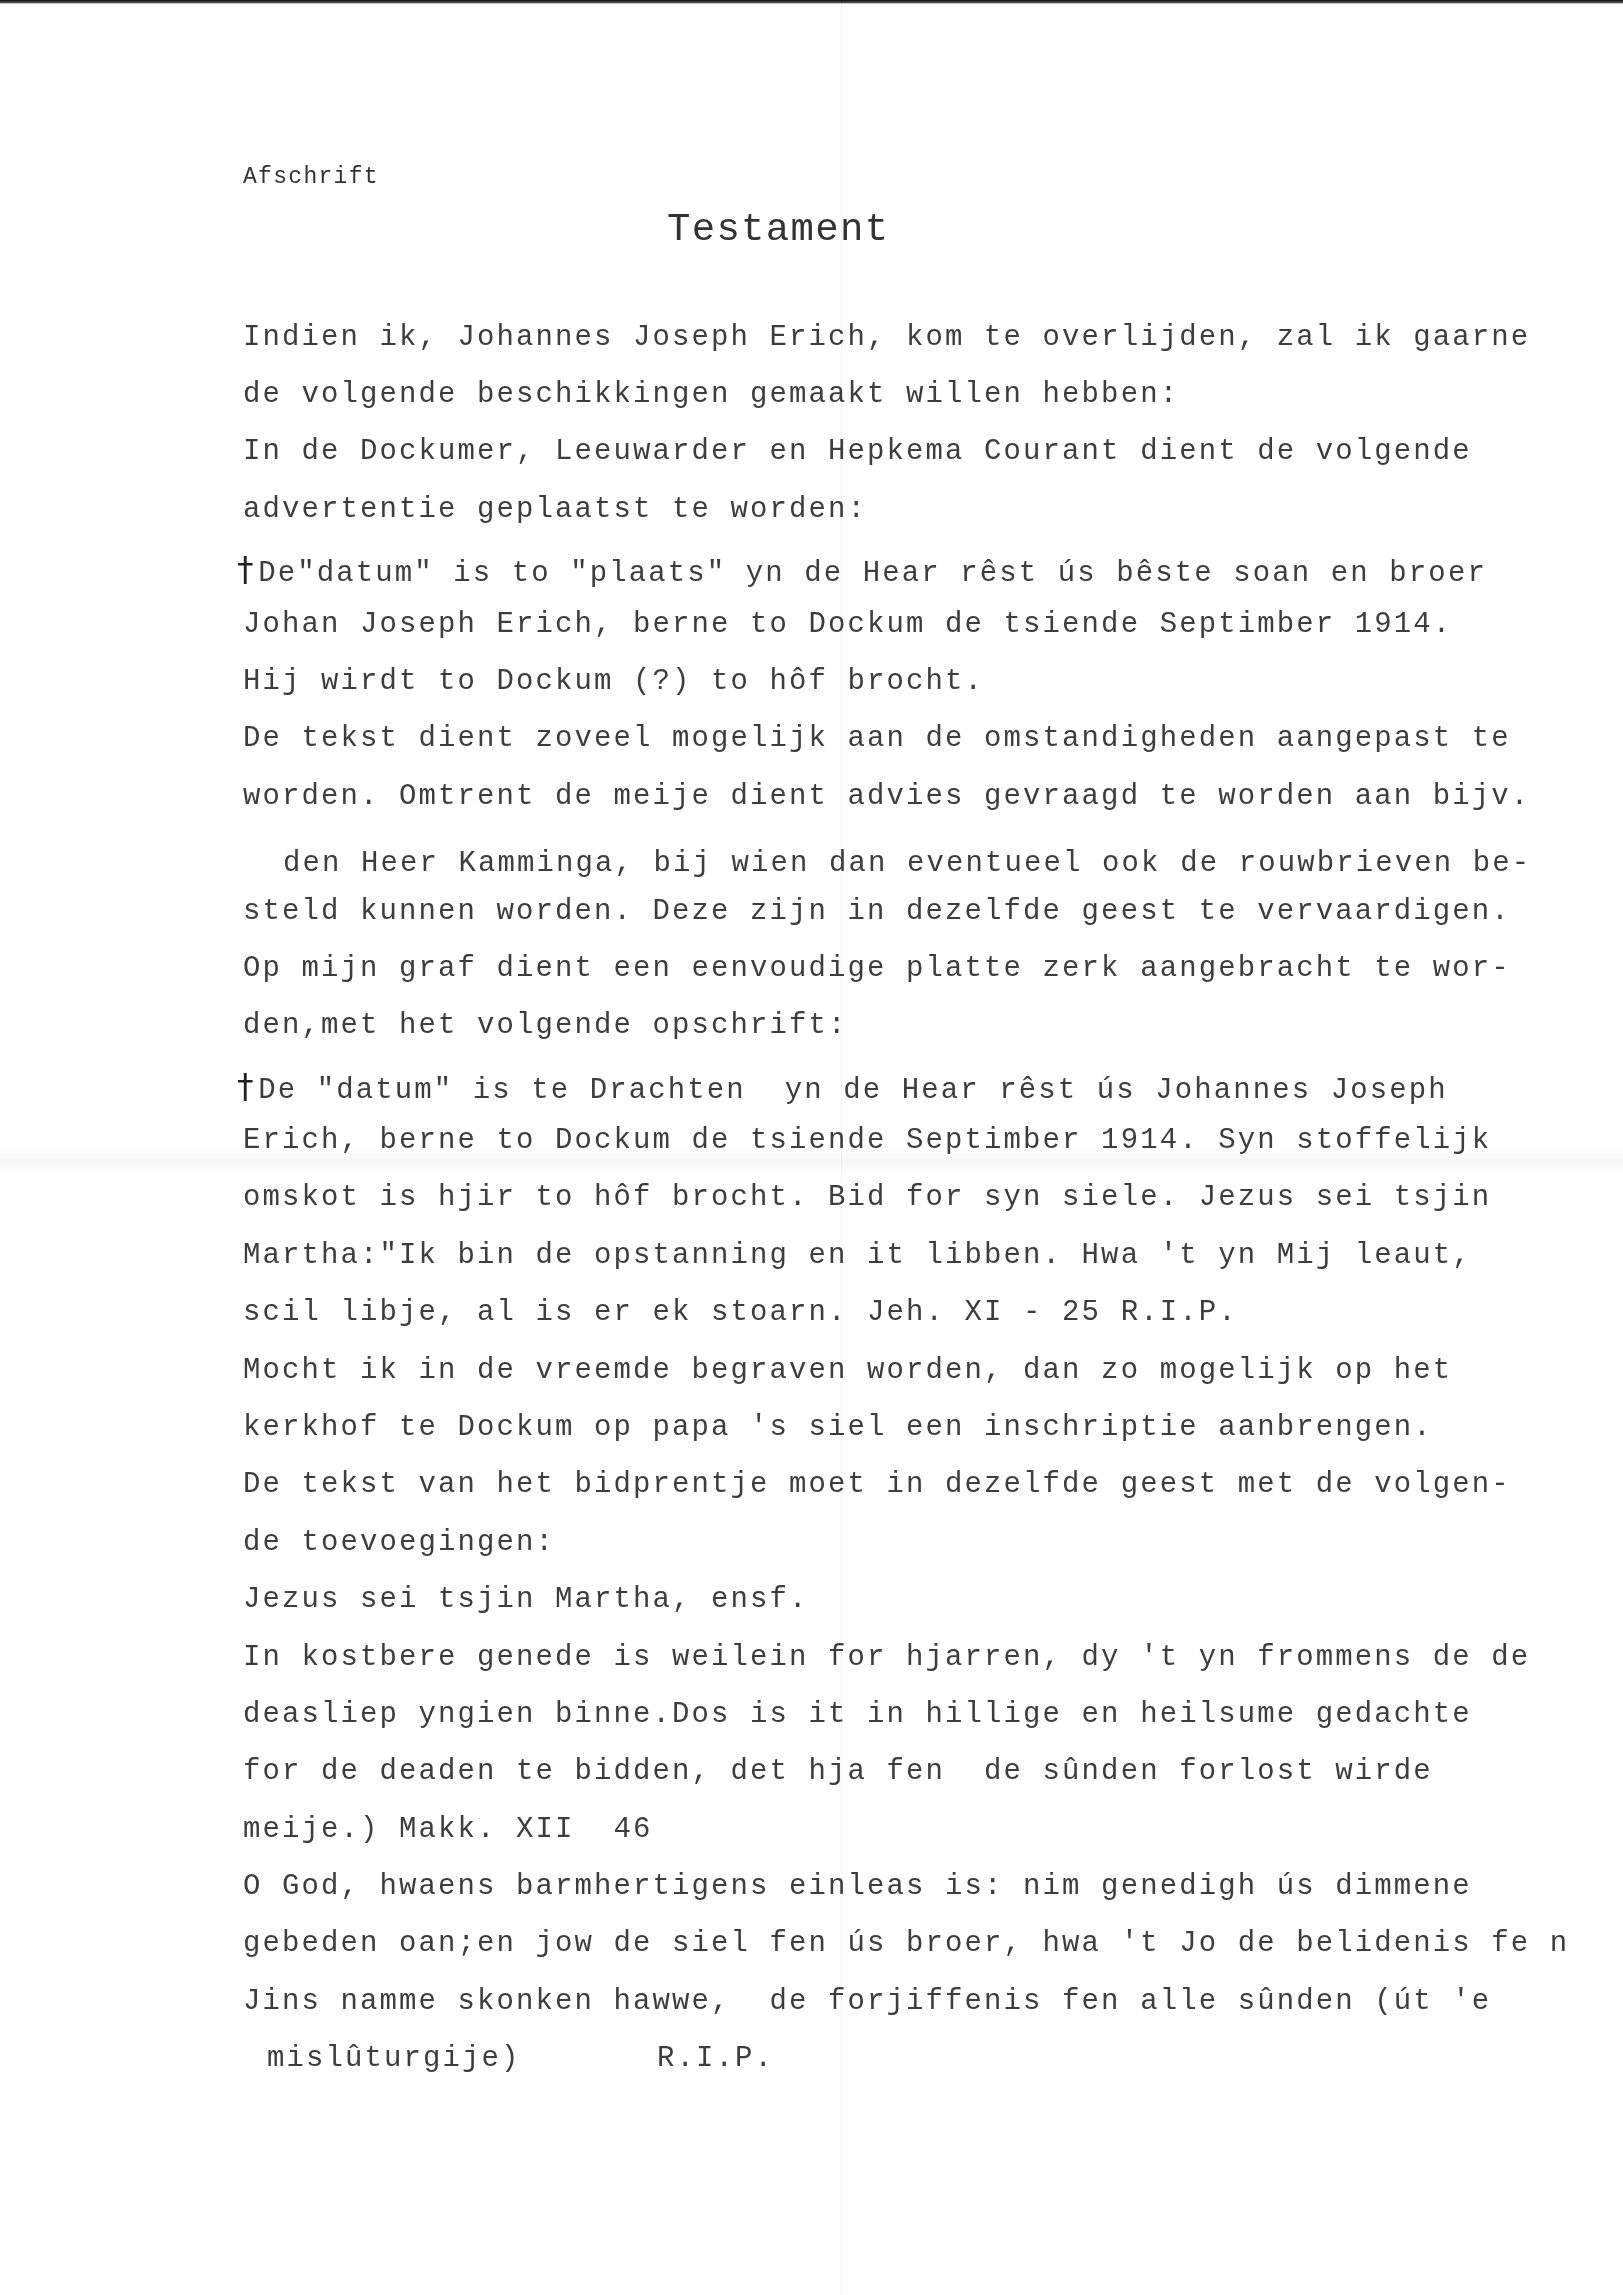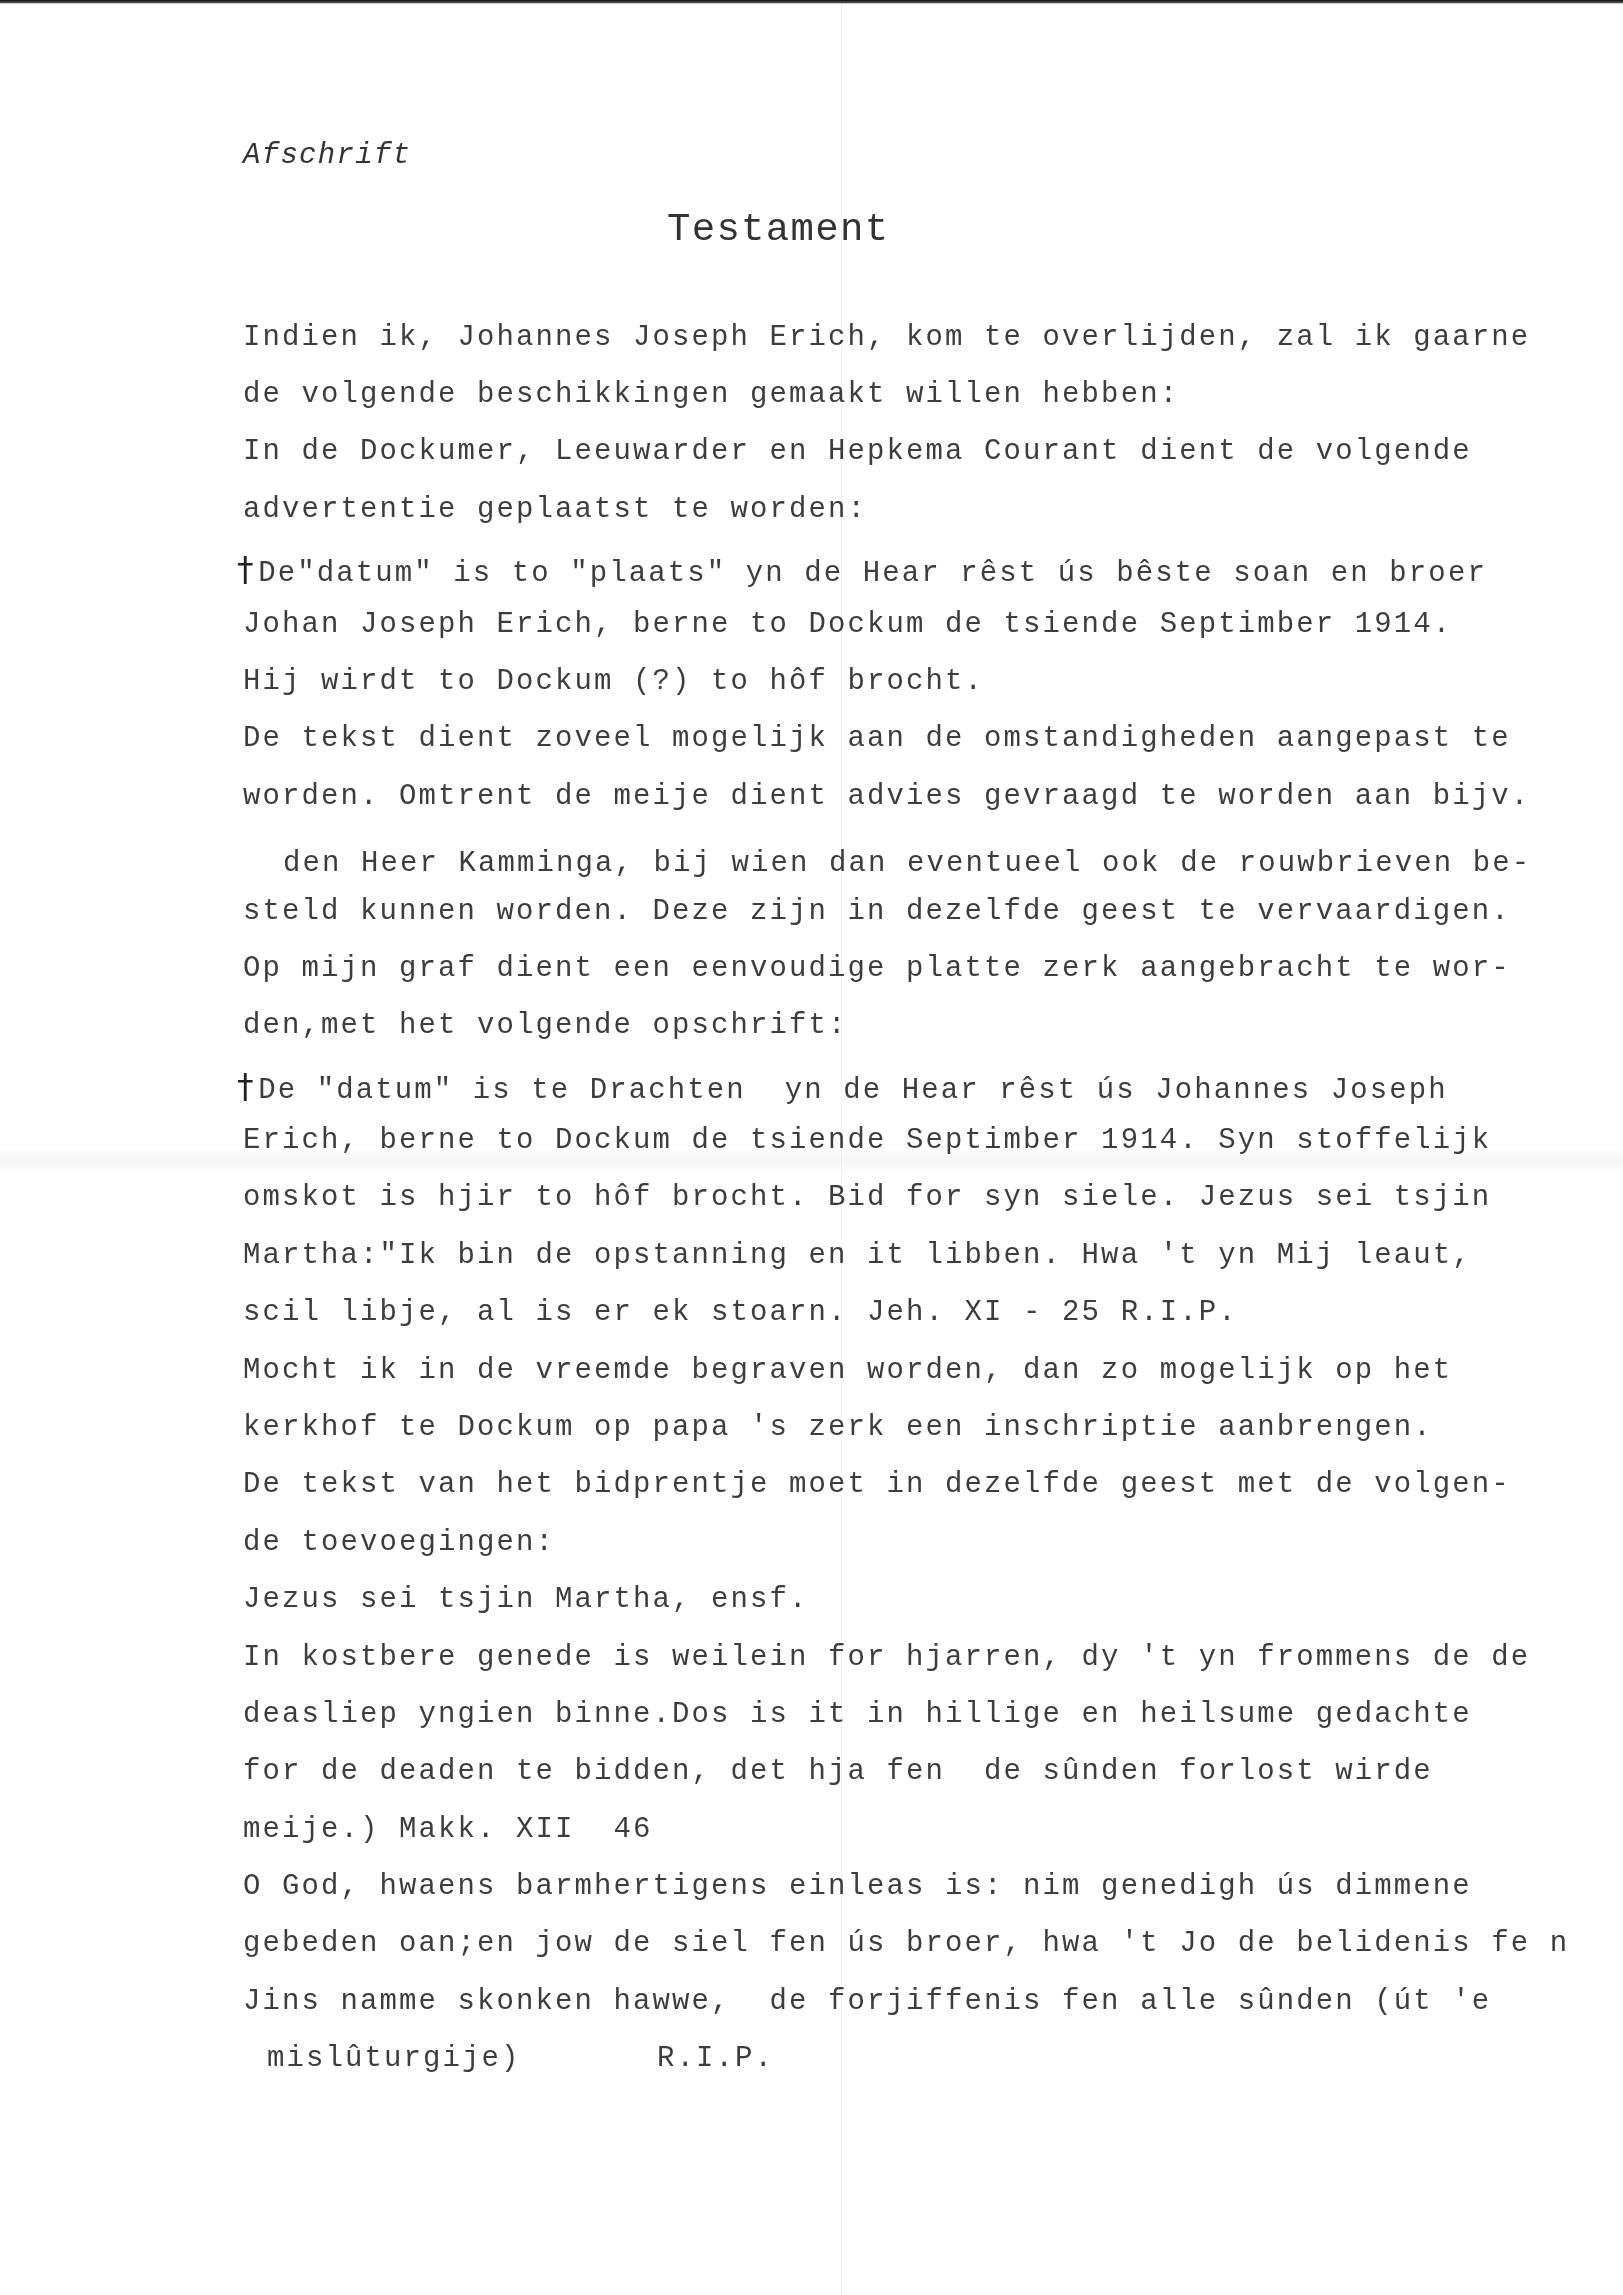--- a/index.html
+++ b/index.html
@@ -17,22 +17,22 @@
   }
   .fold-v {
     position: absolute; left: 841px; top: 0; width: 0.7px; height: 2295px;
     background: rgba(0,0,0,0.05);
   }
   .fold-h {
     position: absolute; left: 0; top: 1148px; width: 1623px; height: 26px;
     background: linear-gradient(rgba(0,0,0,0) 0%, rgba(0,0,0,0.04) 50%, rgba(0,0,0,0) 100%);
   }
   .header {
-    position: absolute; left: 243px; top: 139px;
-    font-size: 29px; letter-spacing: 1.3px; color: #333; font-style: italic;
+    position: absolute; left: 243px; top: 164px;
+    font-size: 23px; letter-spacing: 1.3px; color: #333;
   }
   .title {
     position: absolute; left: 667px; top: 208px;
     font-size: 39px; letter-spacing: 1.3px; color: #333;
   }
   .line {
     position: absolute; left: 243px;
     font-size: 29px; letter-spacing: 2.1px; white-space: pre;
     color: #3d3d3d;
   }
@@ -64,21 +64,21 @@
     <div class="line" style="top: 847px; margin-left: 40px;"><span>den Heer Kamminga, bij wien dan eventueel ook de rouwbrieven be-</span></div>
     <div class="line" style="top: 895px;"><span>steld kunnen worden. Deze zijn in dezelfde geest te vervaardigen.</span></div>
     <div class="line" style="top: 952px;"><span>Op mijn graf dient een eenvoudige platte zerk aangebracht te wor-</span></div>
     <div class="line" style="top: 1009px;"><span>den,met het volgende opschrift:</span></div>
     <div class="line" style="top: 1067px; left: 237px;"><span class="mark">†</span><span>De "datum" is te Drachten  yn de Hear rêst ús Johannes Joseph</span></div>
     <div class="line" style="top: 1124px;"><span>Erich, berne to Dockum de tsiende Septimber 1914. Syn stoffelijk</span></div>
     <div class="line" style="top: 1181px;"><span>omskot is hjir to hôf brocht. Bid for syn siele. Jezus sei tsjin</span></div>
     <div class="line" style="top: 1239px;"><span>Martha:"Ik bin de opstanning en it libben. Hwa 't yn Mij leaut,</span></div>
     <div class="line" style="top: 1296px;"><span>scil libje, al is er ek stoarn. Jeh. XI - 25 R.I.P.</span></div>
     <div class="line" style="top: 1354px;"><span>Mocht ik in de vreemde begraven worden, dan zo mogelijk op het</span></div>
-    <div class="line" style="top: 1411px;"><span>kerkhof te Dockum op papa 's zerk een inschriptie aanbrengen.</span></div>
+    <div class="line" style="top: 1411px;"><span>kerkhof te Dockum op papa 's siel een inschriptie aanbrengen.</span></div>
     <div class="line" style="top: 1468px;"><span>De tekst van het bidprentje moet in dezelfde geest met de volgen-</span></div>
     <div class="line" style="top: 1526px; font-family: Liberation Mono, monospace;"><span>de toevoegingen:</span></div>
     <div class="line" style="top: 1583px;"><span>Jezus sei tsjin Martha, ensf.</span></div>
     <div class="line" style="top: 1641px;"><span>In kostbere genede is weilein for hjarren, dy 't yn frommens de de</span></div>
     <div class="line" style="top: 1698px;"><span>deasliep yngien binne.Dos is it in hillige en heilsume gedachte</span></div>
     <div class="line" style="top: 1755px;"><span>for de deaden te bidden, det hja fen  de sûnden forlost wirde</span></div>
     <div class="line" style="top: 1813px;"><span>meije.) Makk. XII  46</span></div>
     <div class="line" style="top: 1870px;"><span>O God, hwaens barmhertigens einleas is: nim genedigh ús dimmene</span></div>
     <div class="line" style="top: 1927px;"><span>gebeden oan;en jow de siel fen ús broer, hwa 't Jo de belidenis fe n</span></div>
     <div class="line" style="top: 1985px;"><span>Jins namme skonken hawwe,  de forjiffenis fen alle sûnden (út 'e</span></div>

